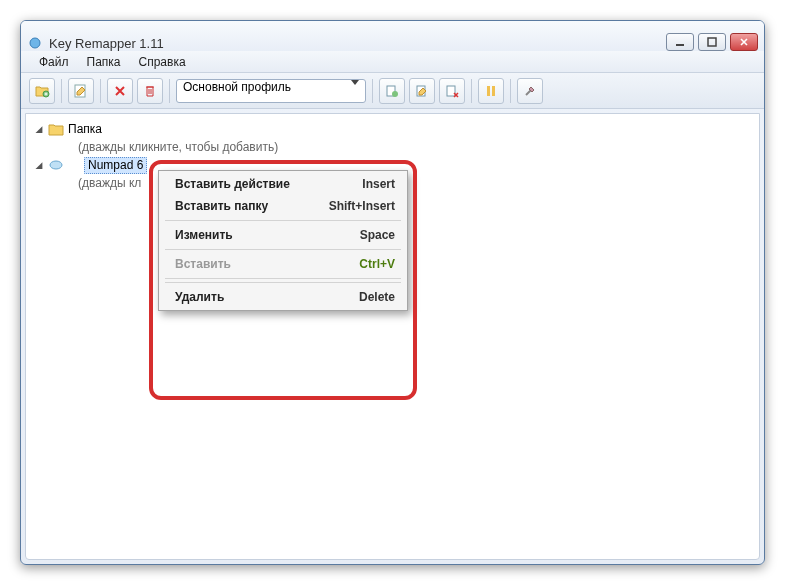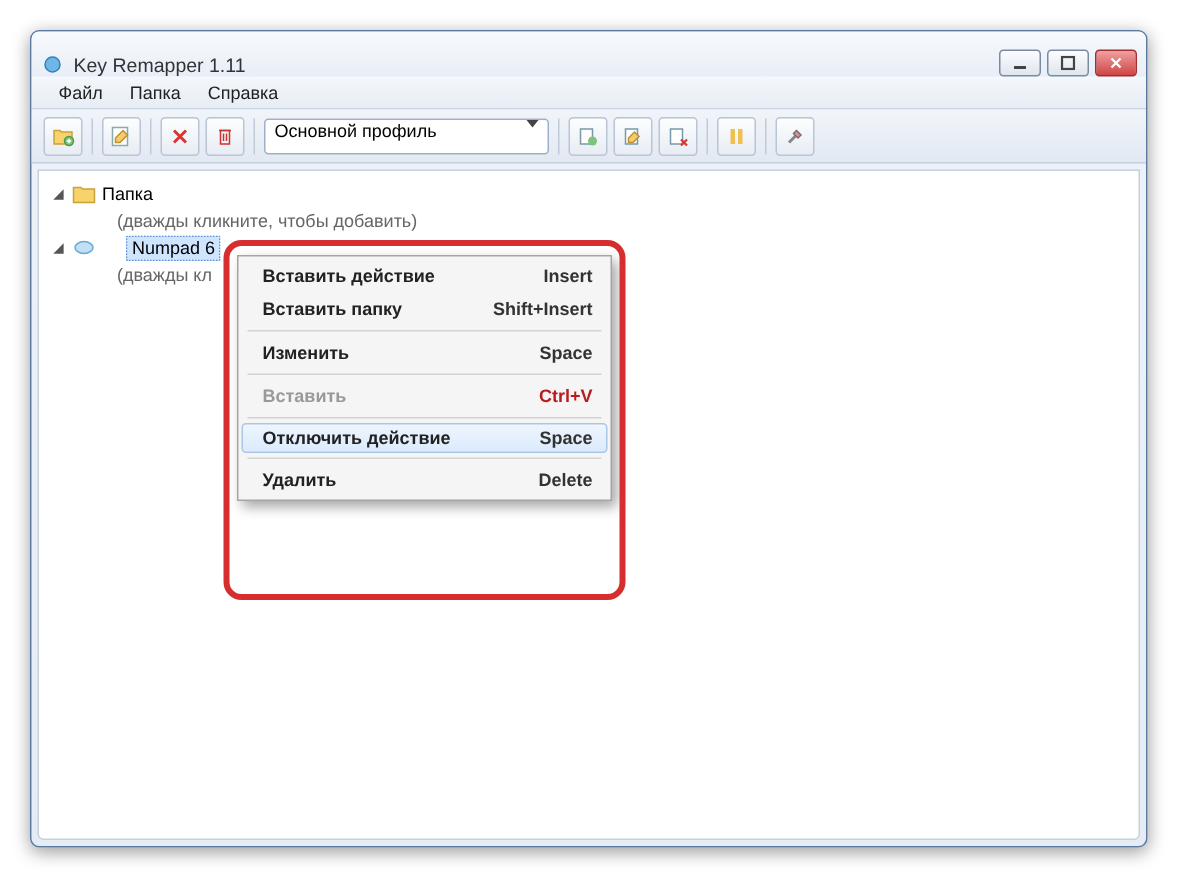--- a/index.html
+++ b/index.html
@@ -125,21 +125,21 @@
     padding: 0 10px 0 14px; cursor: pointer;
     font-size: 12px; color: #222; font-weight: bold;
   }
   .ctx-item:hover, .ctx-item.hover {
     background: linear-gradient(#eef6ff, #dceafc);
     border: 1px solid #a8c7e8; border-radius: 3px;
     padding: 0 9px 0 13px; height: 20px; margin: 1px 0;
   }
   .ctx-item.disabled { color: #999; cursor: default; }
   .ctx-shortcut { margin-left: auto; color: #333; }
-  .ctx-item.disabled .ctx-shortcut { color: #b91c1c; }
+  .ctx-item.disabled .ctx-shortcut { color: #4d7c0f; }
   .ctx-sep { height: 1px; background: #d3d3d3; margin: 3px 4px; }
   .highlight-ring {
     position: absolute;
     left: 123px; top: 46px;
     width: 268px; height: 240px;
     border: 4px solid #d62e2e;
     border-radius: 12px;
     pointer-events: none;
     z-index: 20;
   }
@@ -290,24 +290,20 @@
       <div class="ctx-item">
         <span>Изменить</span>
         <span class="ctx-shortcut">Space</span>
       </div>
       <div class="ctx-sep"></div>
       <div class="ctx-item disabled">
         <span>Вставить</span>
         <span class="ctx-shortcut">Ctrl+V</span>
       </div>
       <div class="ctx-sep"></div>
-      <div class="ctx-item hover">
-        <span>Отключить действие</span>
-        <span class="ctx-shortcut">Space</span>
-      </div>
       <div class="ctx-sep"></div>
       <div class="ctx-item">
         <span>Удалить</span>
         <span class="ctx-shortcut">Delete</span>
       </div>
     </div>
 
     <div class="highlight-ring"></div>
   </div>
 

